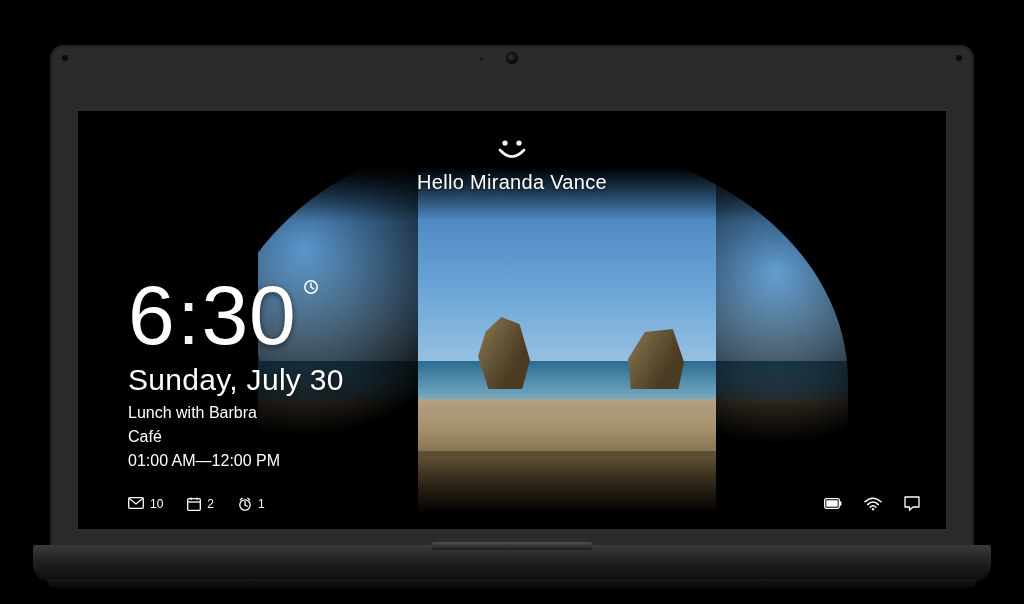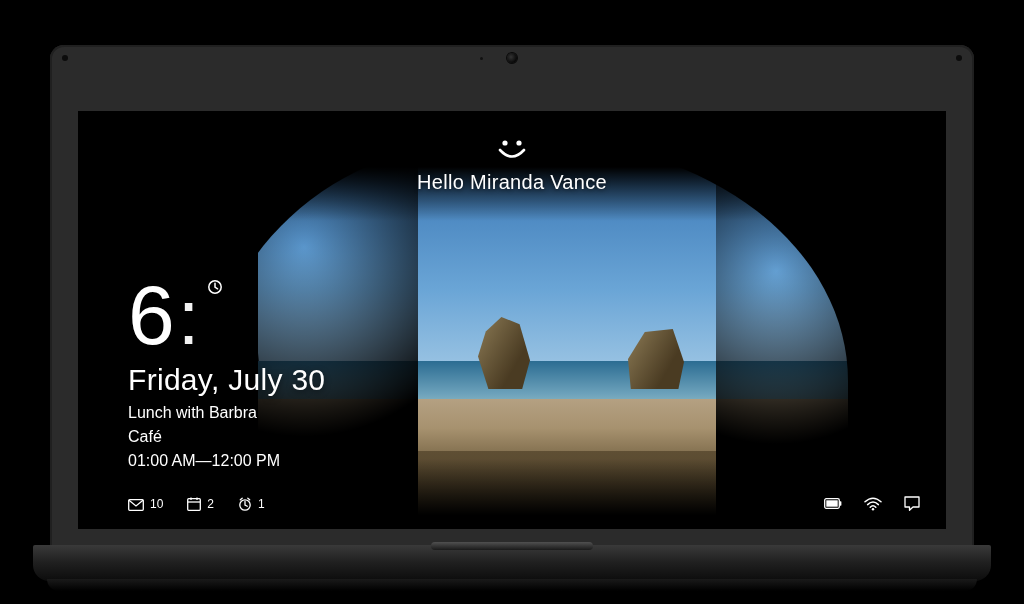--- a/index.html
+++ b/index.html
@@ -176,21 +176,21 @@
   .status-counts {
     position:absolute;
     left:50px;
     bottom:18px;
     display:flex;
     gap:24px;
     align-items:center;
   }
   .badge {
     display:flex;
-    align-items:flex-end;
+    align-items:flex-start;
     gap:6px;
     font-size:12px;
     font-weight:400;
   }
   .badge svg { display:block; }
 
   
   .sys-icons {
     position:absolute;
     right:26px;
@@ -266,29 +266,30 @@
           <path d="M5 11 Q17 24 29 11" fill="none" stroke="#fff" stroke-width="2.6" stroke-linecap="round"></path>
         </svg>
         <div class="greeting-text">Hello Miranda Vance</div>
       </div>
 
       <div class="clock-block">
         <div class="time-row">
           <div class="time-digits">
             <span class="hour">6</span>
             <span class="colon">:</span>
+            <span class="min">30</span>
           </div>
           <span class="time-sup">
             <svg width="16" height="16" viewBox="0 0 16 16">
               <circle cx="8" cy="8" r="6.2" fill="none" stroke="#fff" stroke-width="1.5"></circle>
               <path d="M8 4.2 V8.2 L10.6 9.8" fill="none" stroke="#fff" stroke-width="1.5" stroke-linecap="round"></path>
             </svg>
           </span>
         </div>
-        <div class="date">Friday, July 30</div>
+        <div class="date">Sunday, July 30</div>
       </div>
 
       <div class="cal-block">
         <div>Lunch with Barbra</div>
         <div>Café</div>
         <div>01:00 AM—12:00 PM</div>
       </div>
 
       <div class="status-counts">
         <div class="badge">

